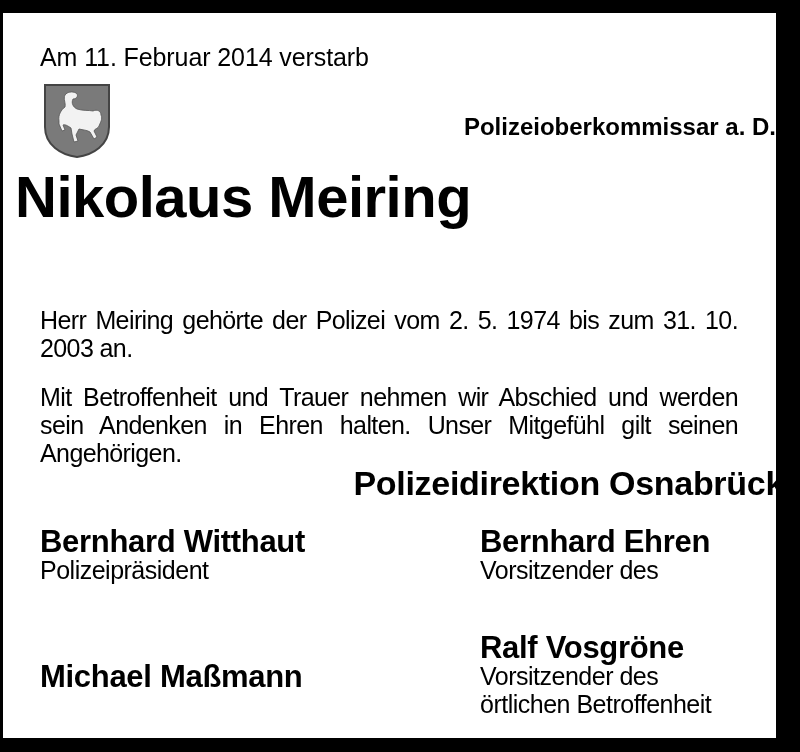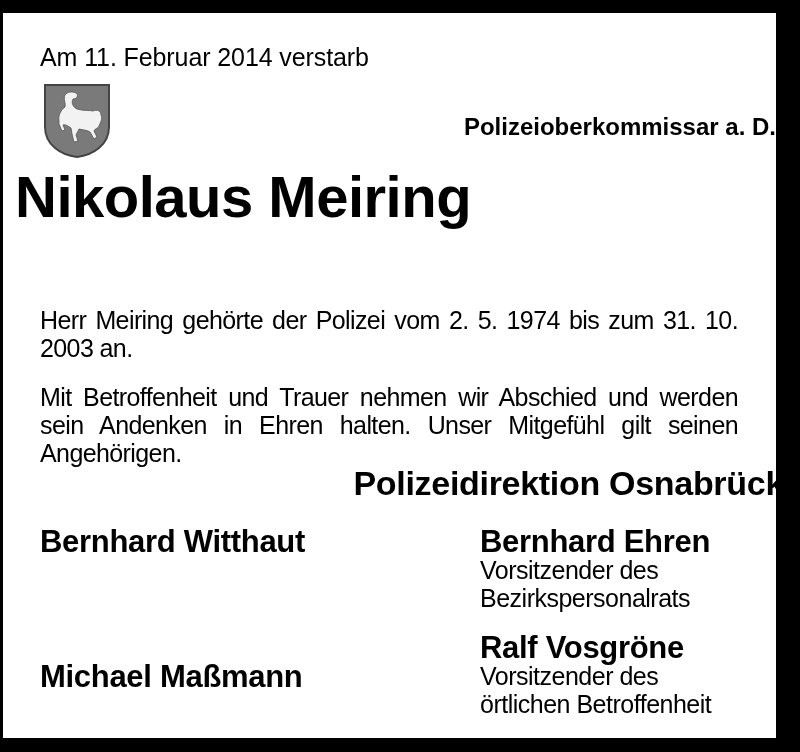--- a/index.html
+++ b/index.html
@@ -49,25 +49,25 @@
   <div class="abs rank">Polizeioberkommissar a. D.</div>
   <div class="abs name">Nikolaus Meiring</div>
 
   <div class="para p1">Herr Meiring gehörte der Polizei vom 2. 5. 1974 bis zum 31. 10. 2003 an.</div>
   <div class="para p2">Mit Betroffenheit und Trauer nehmen wir Abschied und werden sein Andenken in Ehren halten. Unser Mitgefühl gilt seinen Angehörigen.</div>
 
   <div class="abs org">Polizeidirektion Osnabrück</div>
 
   <div class="sig s1">
     <div class="n">Bernhard Witthaut</div>
+    <div>Polizeipräsident</div>
   </div>
   <div class="sig s2">
     <div class="n">Bernhard Ehren</div>
     <div>Vorsitzender des</div>
-    <div>Bezirkspersonalrats</div>
   </div>
   <div class="sig s3">
     <div class="n">Michael Maßmann</div>
   </div>
   <div class="sig s4">
     <div class="n">Ralf Vosgröne</div>
     <div>Vorsitzender des</div>
     <div>örtlichen Betroffenheit</div>
   </div>
 </div>

